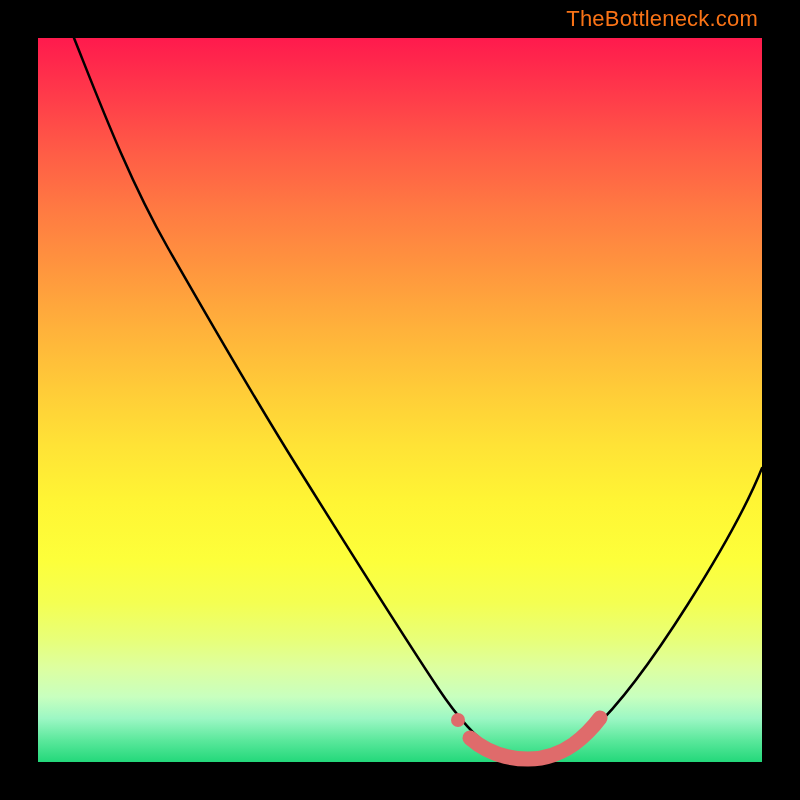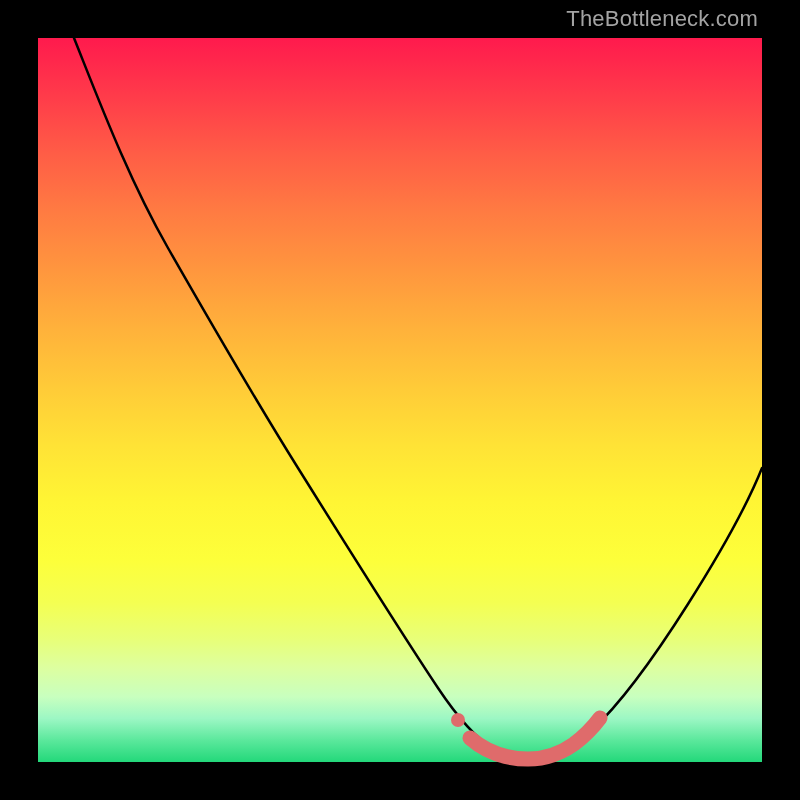--- a/index.html
+++ b/index.html
@@ -42,21 +42,21 @@
       #c8ffbf 91%,
       #9cf7c4 94%,
       #5be89c 97%,
       #23d87a 100%
     );
   }
   .watermark {
     position: absolute;
     top: 6px;
     right: 42px;
-    color: #a3a3a3;
+    color: #f97316;
     font-size: 22px;
     font-weight: 500;
     letter-spacing: 0.2px;
   }
   svg.curves {
     position: absolute;
     top: 0;
     left: 0;
     width: 724px;
     height: 724px;

